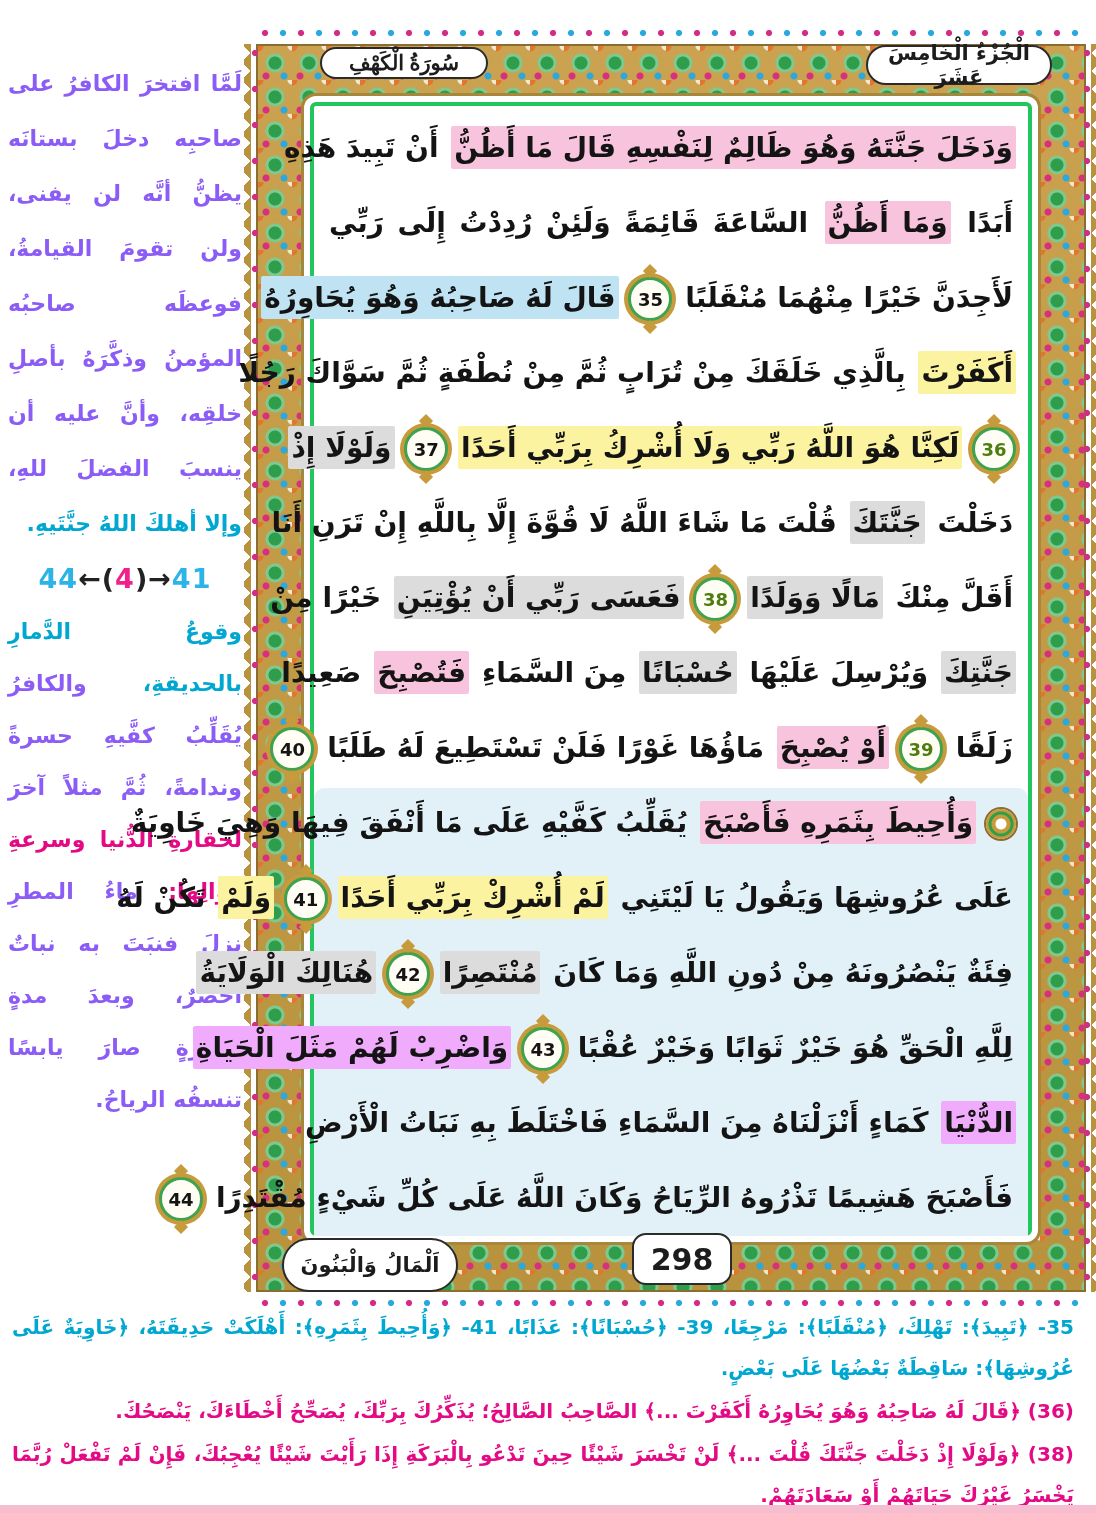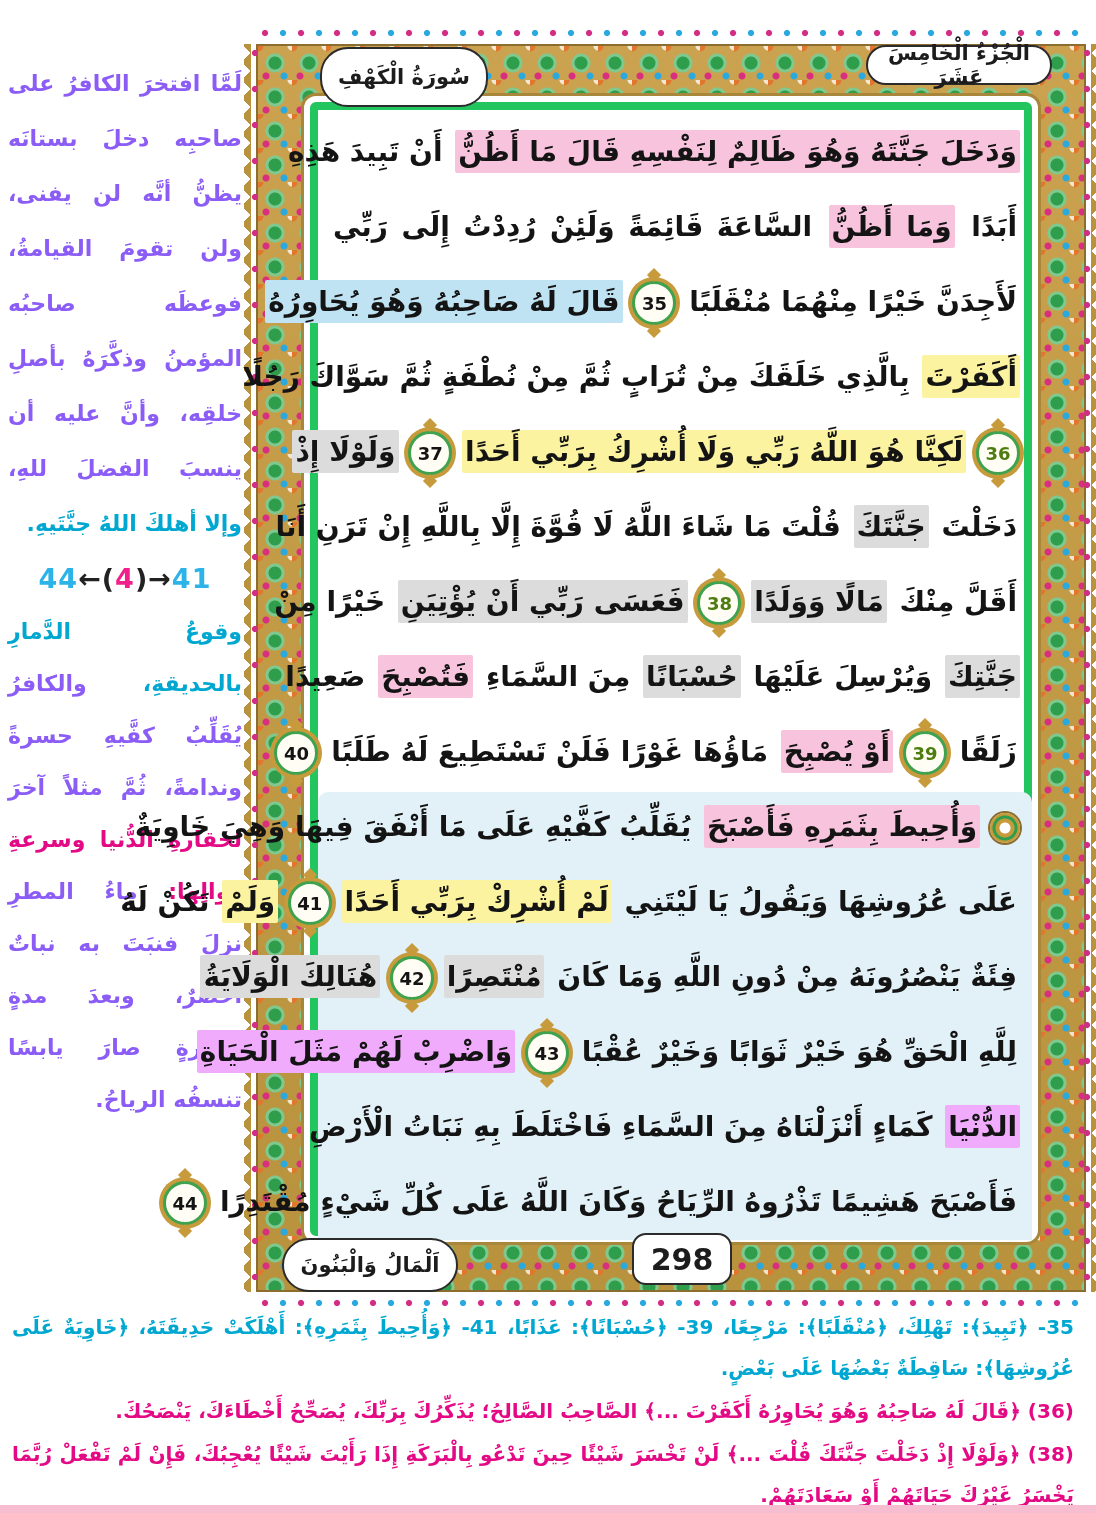--- a/index.html
+++ b/index.html
@@ -44,21 +44,21 @@
     background-position:0 0, 7px 0, 7px 0;
     background-repeat:repeat-y;
   }
   .spikes-left  { left:244px; transform:scaleX(-1); }
   .spikes-right { left:1084px; }
 
   
   .text-area {
     position:absolute; left:310px; top:102px; width:722px; height:1134px;
     background:#ffffff;
-    border:8px solid #22c55e; border-radius:6px;
+    border:4px solid #22c55e; border-radius:6px;
     box-shadow:0 0 0 6px #ffffff, 0 0 0 9px #a9873a;
   }
   .blue-zone {
     position:absolute; left:0; top:682px; width:714px; height:448px;
     background:#e2f1f8; border-radius:10px 10px 0 0;
   }
   .qlines { position:absolute; left:4px; top:4px; width:706px; }
   .qline {
     direction:rtl; height:75px; line-height:75px;
     font-size:28px; font-weight:bold; color:#141414;
@@ -95,21 +95,21 @@
     box-shadow:0 0 0 2px #8a6d2f;
   }
 
   
   .pill {
     position:absolute; background:#ffffff; border:2px solid #2b2b2b;
     border-radius:28px; text-align:center; font-weight:bold; color:#1c1c1c;
     display:flex; align-items:center; justify-content:center;
     font-size:21px; z-index:5; direction:rtl;
   }
-  .surah-badge { left:320px; top:47px; width:168px; height:60px; }
+  .surah-badge { left:320px; top:47px; width:168px; height:32px;font-family:Liberation Serif, serif; }
   .juz-badge   { left:866px; top:45px; width:186px; height:40px; }
   .theme-badge { left:282px; top:1238px; width:176px; height:54px; }
   .page-pill   { left:632px; top:1233px; width:100px; height:52px; border-radius:14px; font-size:30px; direction:ltr; }
 
   .thumn {
     position:absolute; left:242px; top:730px; width:78px; height:148px;
     background:#fffdf6; border:2px solid #3a3a3a; border-radius:40px;
     z-index:6; display:flex; flex-direction:column; align-items:center; justify-content:flex-start;
     padding-top:14px;
   }

